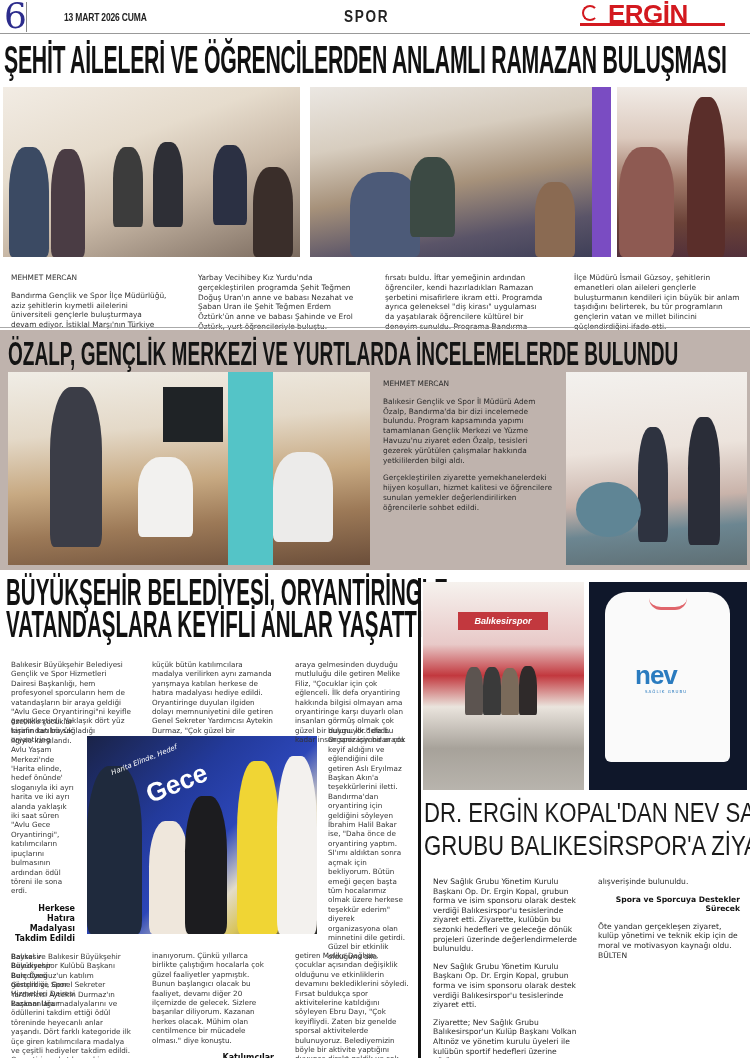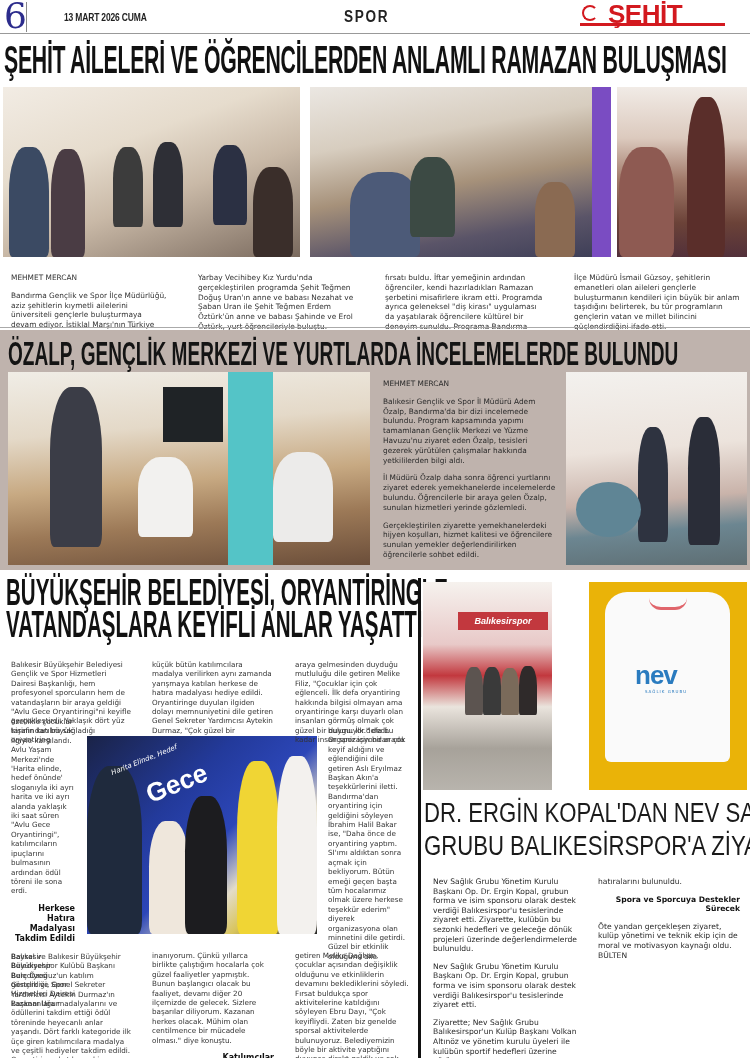--- a/index.html
+++ b/index.html
@@ -42,22 +42,22 @@
   .box2 { left: 0; top: 330px; width: 750px; height: 240px; background: #bfb3ad; }
   .hl2 { left: 8px; top: 335px; font-size: 34px; line-height: 36px; transform: scaleX(0.56); color: #141414; }
   .ph-ozalp1 { left: 8px; top: 372px; width: 362px; height: 193px; background: linear-gradient(175deg, #f0ede6 0%, #e4d9c8 30%, #c7a982 55%, #9c7957 75%, #6b4e3a 100%); }
   .ph-ozalp2 { left: 566px; top: 372px; width: 181px; height: 193px; background: linear-gradient(175deg, #f3f1ee 0%, #ece3dc 40%, #c9b3aa 65%, #6c8691 80%, #5e6e73 100%); }
   .col2 { left: 375px; top: 371px; width: 190px; color: #2a2a2a; }
 
   
   .hl3 { left: 6px; top: 577px; font-size: 36px; line-height: 32px; transform: scaleX(0.57); color: #111; }
   .vrule { left: 418px; top: 578px; width: 3px; height: 480px; background: #111; }
   .ph-child { left: 87px; top: 736px; width: 230px; height: 198px; background: linear-gradient(135deg, #1a2347 0%, #233a9b 35%, #2c46b8 55%, #e3dcc8 70%, #d8c45c 80%, #2a2a2a 100%); }
-  .ph-bks { left: 423px; top: 582px; width: 129px; height: 208px; background: linear-gradient(180deg, #f6f2ee 0%, #e8c9c8 30%, #c2383e 45%, #eae4dd 60%, #a7a29a 80%, #b8b4ad 100%); }
-  .ph-shirt { left: 589px; top: 582px; width: 158px; height: 208px; background: #eab308; }
+  .ph-bks { left: 423px; top: 582px; width: 161px; height: 208px; background: linear-gradient(180deg, #f6f2ee 0%, #e8c9c8 30%, #c2383e 45%, #eae4dd 60%, #a7a29a 80%, #b8b4ad 100%); }
+  .ph-shirt { left: 589px; top: 582px; width: 158px; height: 208px; background: #0f172a; }
   .shirt { position: absolute; left: 16px; top: 10px; width: 125px; height: 170px; background: #fafafa; border-radius: 22px 22px 6px 6px; }
   .shirt-logo { position: absolute; left: 30px; top: 68px; font-family: "Liberation Sans", sans-serif; font-weight: 700; font-size: 26px; color: #2a7bbf; letter-spacing: -1px; }
   .shirt-sub { position: absolute; left: 40px; top: 97px; font-size: 4px; color: #2a7bbf; letter-spacing: 1px; }
   .collar { position: absolute; left: 44px; top: 6px; width: 38px; height: 12px; border-bottom: 3px solid #e0656b; border-radius: 0 0 20px 20px; }
 
   .hl4 { left: 424px; top: 797px; width: 326px; font-family: "Liberation Sans", sans-serif; font-size: 27px; line-height: 33px; color: #1a1a1a; white-space: nowrap; transform: scaleX(0.82); transform-origin: left top; }
 
   .col3 { font-size: 7.2px; line-height: 9.4px; }
   .col4 { font-size: 7.6px; line-height: 9.6px; color: #2a2a2a; }
   .bulten { float: right; }
@@ -65,21 +65,21 @@
 </head>
 <body>
 
 <div class="abs masthead">
   <div class="abs page-num">6</div>
   <div class="abs page-sep"></div>
   <div class="abs date">13 MART 2026 CUMA</div>
   <div class="abs section">SPOR</div>
   <div class="abs logo">
     <span class="logo-crescent"></span>
-    <span class="logo-text">ŞEHİT</span>
+    <span class="logo-text">ERGİN</span>
     <span class="logo-bar"></span>
   </div>
 </div>
 
 <div class="abs hl hl1">ŞEHİT AİLELERİ VE ÖĞRENCİLERDEN ANLAMLI RAMAZAN BULUŞMASI</div>
 
 <div class="abs photo ph-iftar1">
   <div class="person" style="left:6px;top:60px;width:40px;height:110px;background:#3b4a63;"></div>
   <div class="person" style="left:48px;top:62px;width:34px;height:108px;background:#4a3c44;"></div>
   <div class="person" style="left:110px;top:60px;width:30px;height:80px;background:#3c3c3c;"></div>
@@ -118,21 +118,20 @@
 <div class="abs photo ph-ozalp1">
   <div class="person" style="left:42px;top:15px;width:52px;height:160px;background:#3b3d47;"></div>
   <div class="abs" style="left:155px;top:15px;width:60px;height:55px;background:#1f2326;"></div>
   <div class="abs" style="left:220px;top:0;width:45px;height:193px;background:#54c4c7;"></div>
   <div class="person" style="left:130px;top:85px;width:55px;height:80px;background:#f2f1ef;"></div>
   <div class="person" style="left:265px;top:80px;width:60px;height:90px;background:#ecebea;"></div>
 </div>
 <div class="abs col col2">
   <p class="byline">MEHMET MERCAN</p>
   <p>Balıkesir Gençlik ve Spor İl Müdürü Adem Özalp, Bandırma'da bir dizi incelemede bulundu. Program kapsamında yapımı tamamlanan Gençlik Merkezi ve Yüzme Havuzu'nu ziyaret eden Özalp, tesisleri gezerek yürütülen çalışmalar hakkında yetkililerden bilgi aldı.</p>
-  <p>İl Müdürü Özalp daha sonra öğrenci yurtlarını ziyaret ederek yemekhanelerde incelemelerde bulundu. Öğrencilerle bir araya gelen Özalp, sunulan hizmetleri yerinde gözlemledi.</p>
   <p>Gerçekleştirilen ziyarette yemekhanelerdeki hijyen koşulları, hizmet kalitesi ve öğrencilere sunulan yemekler değerlendirilirken öğrencilerle sohbet edildi.</p>
 </div>
 <div class="abs photo ph-ozalp2">
   <div class="person" style="left:72px;top:55px;width:30px;height:115px;background:#2e3340;"></div>
   <div class="person" style="left:122px;top:45px;width:32px;height:128px;background:#2a2d38;"></div>
   <div class="abs" style="left:10px;top:110px;width:65px;height:55px;border-radius:50%;background:#5f8595;"></div>
 </div>
 
 <div class="abs hl hl3">
   <div>BÜYÜKŞEHİR BELEDİYESİ, ORYANTİRİNGLE</div>
@@ -203,16 +202,16 @@
   <div>DR. ERGİN KOPAL'DAN NEV SAĞLIK</div>
   <div>GRUBU BALIKESİRSPOR'A ZİYARET</div>
 </div>
 
 <div class="abs col col4" style="left:425px;top:869px;width:160px;">
   <p>Nev Sağlık Grubu Yönetim Kurulu Başkanı Op. Dr. Ergin Kopal, grubun forma ve isim sponsoru olarak destek verdiği Balıkesirspor'u tesislerinde ziyaret etti. Ziyarette, kulübün bu sezonki hedefleri ve geleceğe dönük projeleri üzerinde değerlendirmelerde bulunuldu.</p>
   <p>Nev Sağlık Grubu Yönetim Kurulu Başkanı Op. Dr. Ergin Kopal, grubun forma ve isim sponsoru olarak destek verdiği Balıkesirspor'u tesislerinde ziyaret etti.</p>
   <p>Ziyarette; Nev Sağlık Grubu Balıkesirspor'un Kulüp Başkanı Volkan Altınöz ve yönetim kurulu üyeleri ile kulübün sportif hedefleri üzerine görüş</p>
 </div>
 <div class="abs col col4" style="left:590px;top:869px;width:158px;">
-  <p>hatıralarını bulunuldu.</p>
+  <p>alışverişinde bulunuldu.</p>
   <p class="sub">Spora ve Sporcuya Destekler Sürecek</p>
   <p><span>Öte yandan gerçekleşen ziyaret, kulüp yönetimi ve teknik ekip için de moral ve motivasyon kaynağı oldu.</span> <span>BÜLTEN</span></p>
 </div>
 
 </body></html>

